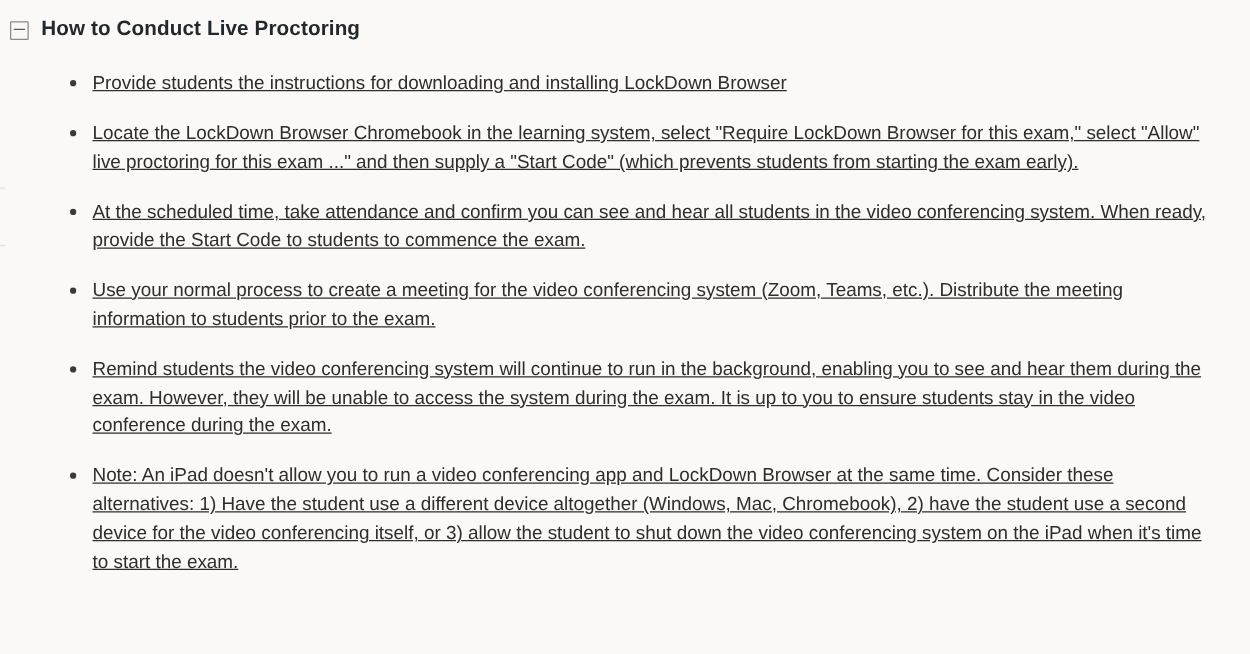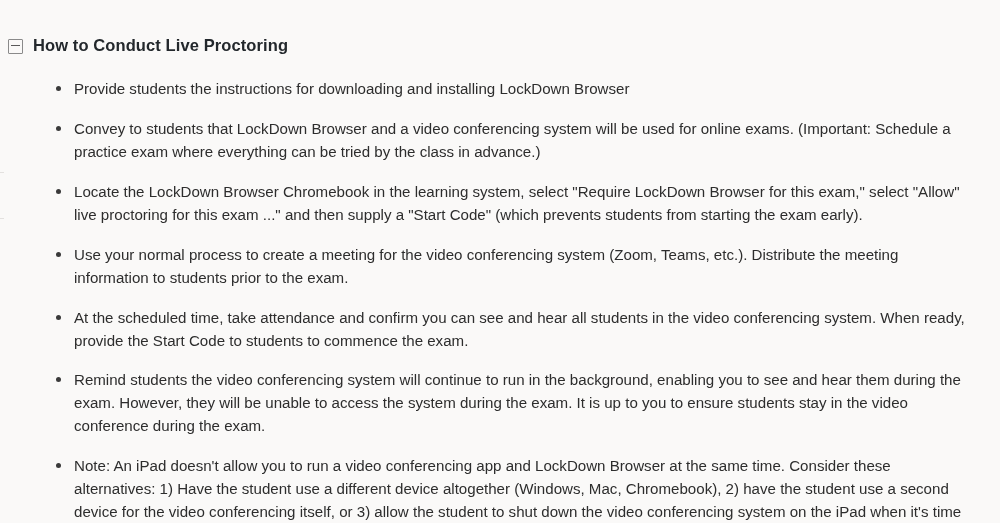--- a/index.html
+++ b/index.html
@@ -20,21 +20,20 @@
     height: 523px;
     background: #faf9f8;
     box-sizing: border-box;
   }
   .section-header {
     display: flex;
     align-items: center;
     gap: 10px;
     padding: 10px 0 0 8px;
     height: 28px;
-    margin-top: 22px;
   }
   .collapse-toggle {
     width: 13px;
     height: 13px;
     border: 1px solid #8a8a8a;
     border-radius: 1px;
     background: #faf9f8;
     position: relative;
     flex: 0 0 auto;
     cursor: pointer;
@@ -64,20 +63,21 @@
     padding: 0;
   }
   ul.bullets li {
     position: relative;
     padding-left: 22px;
     margin-bottom: 17px;
     font-size: 15.1px;
     line-height: 1.52;
     color: #2d2d2d;
     max-width: 905px;
+    text-decoration: underline;
   }
   ul.bullets li:last-child {
     margin-bottom: 0;
   }
   ul.bullets li .bullet-dot {
     position: absolute;
     left: 4px;
     top: 8px;
     width: 5px;
     height: 5px;
@@ -116,33 +116,29 @@
   </div>
 
   <div class="content">
     <ul class="bullets">
       <li>
         <span class="bullet-dot"></span>
         <span>Provide students the instructions for downloading and installing LockDown Browser</span>
       </li>
       <li>
         <span class="bullet-dot"></span>
-        <span>Convey to students that LockDown Browser and a video conferencing system will be used for online exams. (Important: Schedule a practice exam where everything can be tried by the class in advance.)</span>
-      </li>
-      <li>
-        <span class="bullet-dot"></span>
         <span>Locate the LockDown Browser Chromebook in the learning system, select "Require LockDown Browser for this exam," select "Allow" live proctoring for this exam ..." and then supply a "Start Code" (which prevents students from starting the exam early).</span>
       </li>
       <li>
         <span class="bullet-dot"></span>
-        <span>Use your normal process to create a meeting for the video conferencing system (Zoom, Teams, etc.). Distribute the meeting information to students prior to the exam.</span>
+        <span>At the scheduled time, take attendance and confirm you can see and hear all students in the video conferencing system. When ready, provide the Start Code to students to commence the exam.</span>
       </li>
       <li>
         <span class="bullet-dot"></span>
-        <span>At the scheduled time, take attendance and confirm you can see and hear all students in the video conferencing system. When ready, provide the Start Code to students to commence the exam.</span>
+        <span>Use your normal process to create a meeting for the video conferencing system (Zoom, Teams, etc.). Distribute the meeting information to students prior to the exam.</span>
       </li>
       <li>
         <span class="bullet-dot"></span>
         <span>Remind students the video conferencing system will continue to run in the background, enabling you to see and hear them during the exam. However, they will be unable to access the system during the exam. It is up to you to ensure students stay in the video conference during the exam.</span>
       </li>
       <li>
         <span class="bullet-dot"></span>
         <span>Note: An iPad doesn't allow you to run a video conferencing app and LockDown Browser at the same time. Consider these alternatives: 1) Have the student use a different device altogether (Windows, Mac, Chromebook), 2) have the student use a second device for the video conferencing itself, or 3) allow the student to shut down the video conferencing system on the iPad when it's time to start the exam.</span>
       </li>
     </ul>

